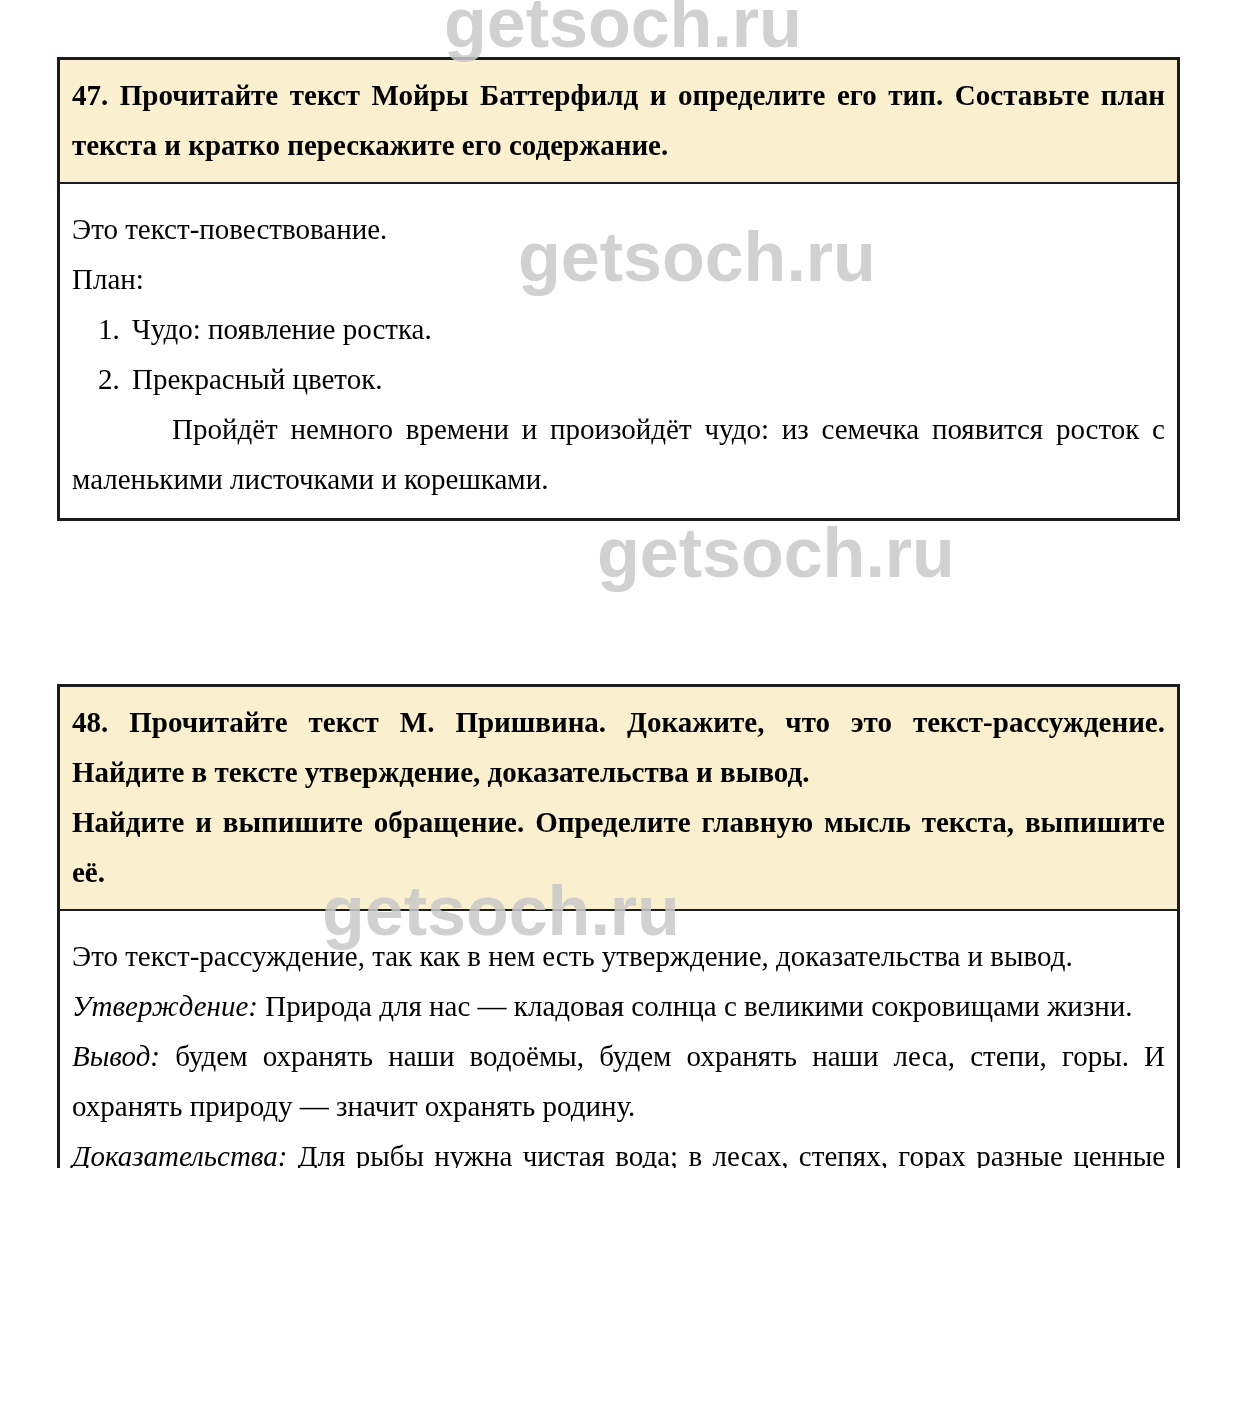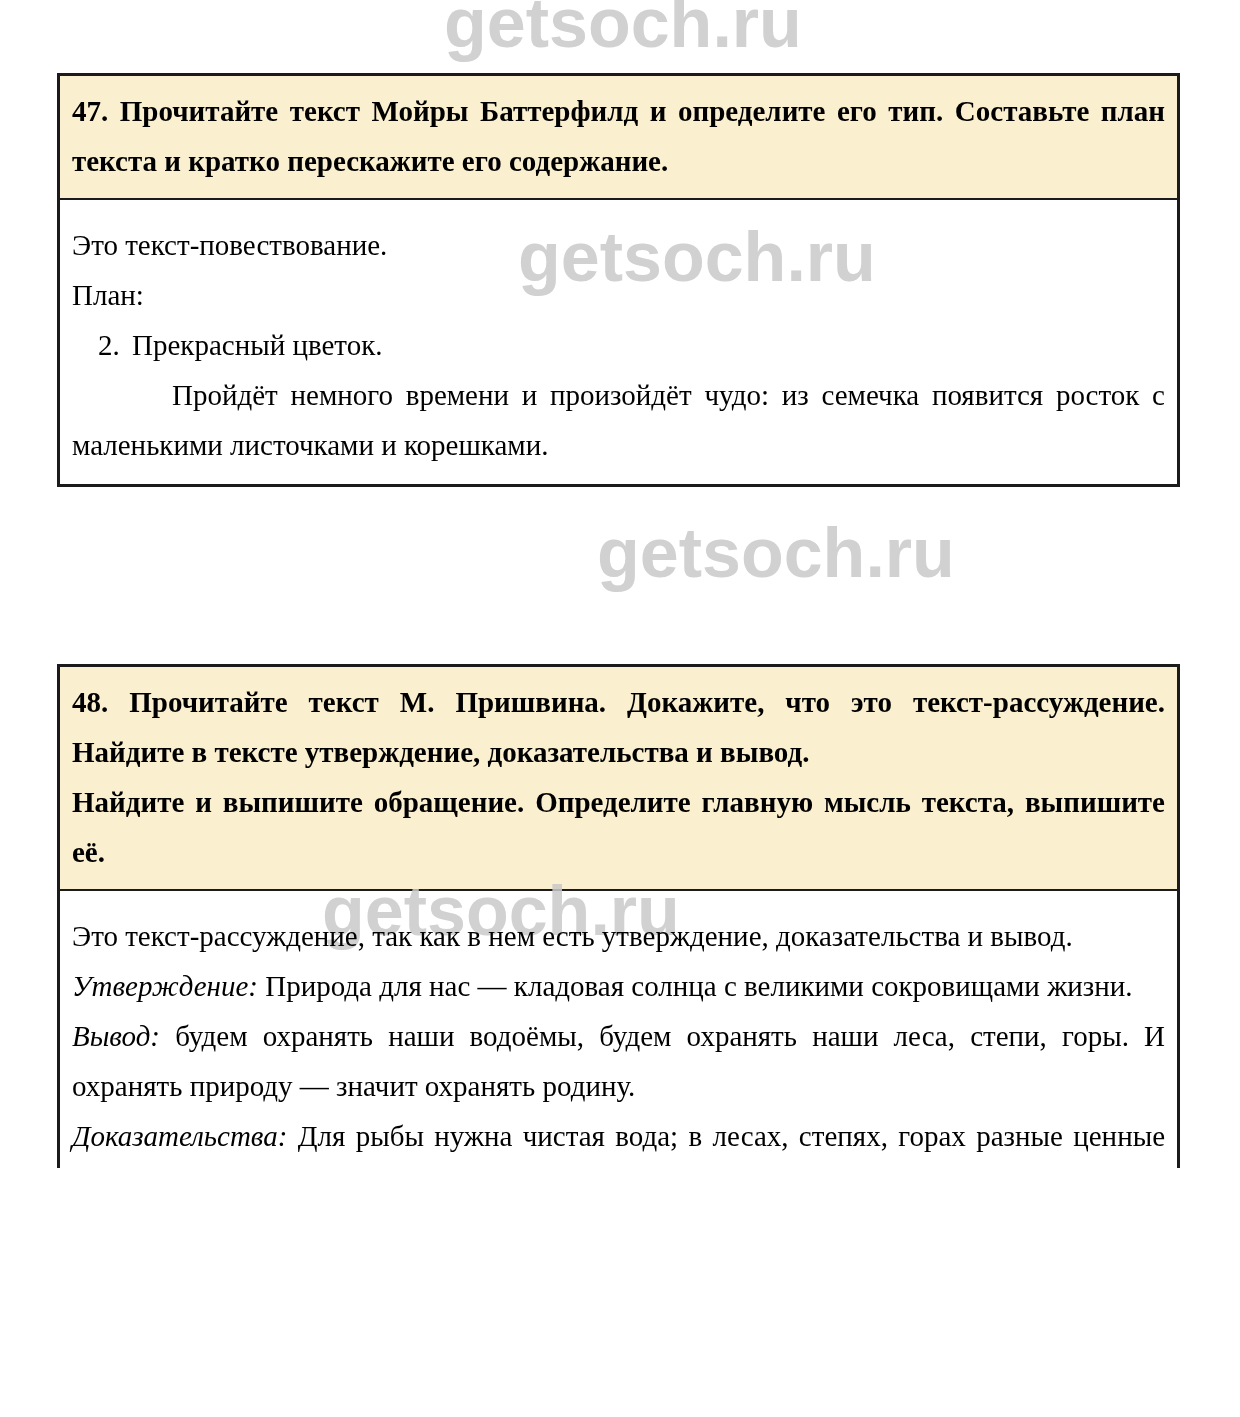--- a/index.html
+++ b/index.html
@@ -35,22 +35,22 @@
   .wm-a48    { left: 322px; top: 876px; }
   .wm-bottom { left: 98px;  top: 1256px; }
 
   .box {
     position: absolute;
     left: 57px;
     width: 1117px;
     border: 3px solid #1b1b1b;
     background: #ffffff;
   }
-  .box1 { top: 73px; }
-  .box2 { top: 664px; }
+  .box1 { top: 57px; }
+  .box2 { top: 684px; }
 
   .box-header {
     background: #faefce;
     border-bottom: 2px solid #1b1b1b;
     padding: 10px 12px 12px 12px;
     font-weight: bold;
   }
   .box-body {
     background: #ffffff;
     padding: 20px 12px 14px 12px;
@@ -87,20 +87,21 @@
   <div class="watermark wm-a48">getsoch.ru</div>
   <div class="watermark wm-bottom">getsoch.ru</div>
 
   <section class="box box1">
     <div class="box-header">
       <p class="just">47. Прочитайте текст Мойры Баттерфилд и определите его тип. Составьте план текста и кратко перескажите его содержание.</p>
     </div>
     <div class="box-body">
       <p>Это текст-повествование.</p>
       <p>План:</p>
+      <div class="plan-item"><span class="num">1.</span><span>Чудо: появление ростка.</span></div>
       <div class="plan-item"><span class="num">2.</span><span>Прекрасный цветок.</span></div>
       <p class="just indent">Пройдёт немного времени и произойдёт чудо: из семечка появится росток с маленькими листочками и корешками.</p>
     </div>
   </section>
 
   <section class="box box2">
     <div class="box-header">
       <p class="just">48. Прочитайте текст М. Пришвина. Докажите, что это текст-рассуждение. Найдите в тексте утверждение, доказательства и вывод.</p>
       <p class="just">Найдите и выпишите обращение. Определите главную мысль текста, выпишите её.</p>
     </div>

